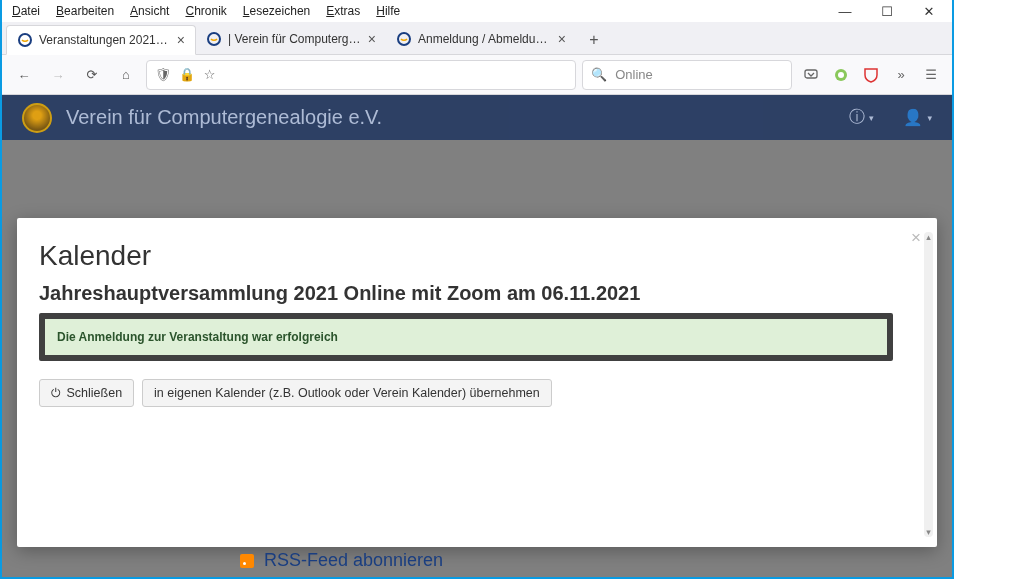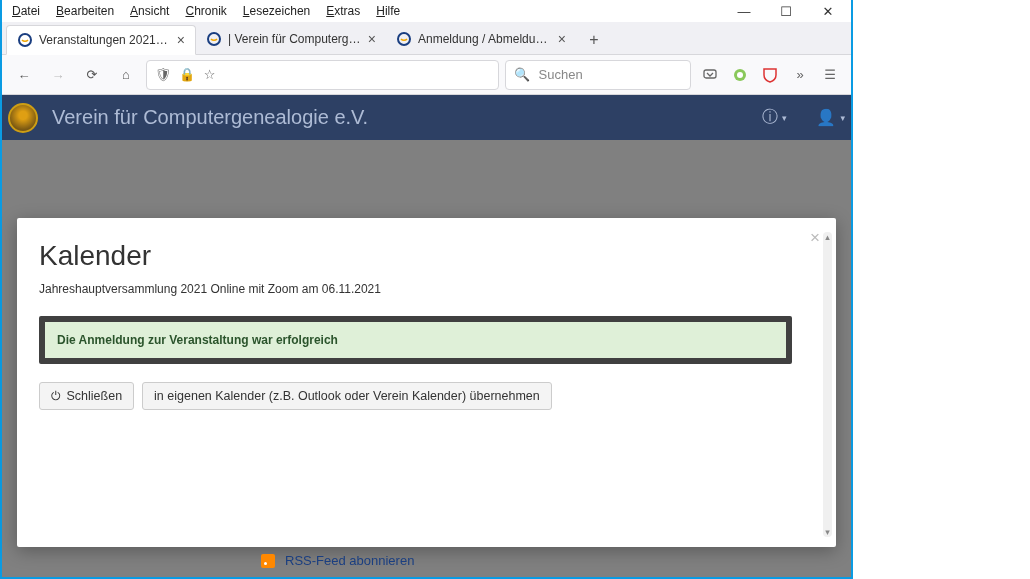--- a/index.html
+++ b/index.html
@@ -1,18 +1,18 @@
 <!DOCTYPE html>
 <html><head>
 <meta charset="utf-8">
 <style>
   * { box-sizing: border-box; margin: 0; padding: 0; }
   html, body { width: 1030px; height: 579px; font-family: "Segoe UI", Arial, sans-serif; font-size: 13px; background: #fff; overflow: hidden; }
   
-  .window { width: 853px; height: 579px; border: 2px solid #0a9be3; border-top: none; position: relative; background: #fef9c3; }
+  .window { width: 954px; height: 579px; border: 2px solid #0a9be3; border-top: none; position: relative; background: #fef9c3; }
   
   .menubar { height: 22px; display: flex; align-items: center; padding: 0 10px; background: #fff; font-size: 12px; color: #222; }
   .menubar .menu-item { margin-right: 16px; cursor: default; }
   .menubar .menu-item span.ul { text-decoration: underline; }
   .menubar .spacer { flex: 1; }
   .win-controls { display: flex; align-items: center; gap: 28px; padding-right: 6px; }
   .win-controls span { font-size: 13px; color: #333; width: 14px; text-align: center; }
   
   .tabstrip { height: 33px; background: #f0f0f4; display: flex; align-items: flex-end; border-bottom: 1px solid #d7d7db; padding-left: 4px; }
   .tab { height: 30px; display: flex; align-items: center; padding: 0 10px; font-size: 12px; color: #333; max-width: 190px; border-radius: 4px 4px 0 0; position: relative; cursor: default; }
@@ -29,39 +29,39 @@
   .urlbar { flex: 2; height: 30px; border: 1px solid #d7d7db; border-radius: 4px; background: #fff; display: flex; align-items: center; padding: 0 8px; gap: 8px; }
   .urlbar .lock, .urlbar .shield { color: #666; font-size: 13px; }
   .urlbar .urltext { flex: 1; color: #777; font-size: 13px; white-space: nowrap; overflow: hidden; }
   .urlbar .urltext .host { color: #222; }
   .urlbar .star { color: #666; }
   .searchbar { flex: 1; height: 30px; border: 1px solid #d7d7db; border-radius: 4px; background: #fff; display: flex; align-items: center; padding: 0 8px; gap: 8px; color: #888; font-size: 13px; max-width: 210px; }
   .tool-icons { display: flex; align-items: center; gap: 12px; padding: 0 4px; }
   .tool-icons span { width: 18px; height: 18px; display: flex; align-items: center; justify-content: center; color: #666; }
   
   .page-bg { position: absolute; top: 95px; left: 0; right: 0; bottom: 0; background: #808080; }
-  .page-header { height: 45px; background: #1f3560; display: flex; align-items: center; padding: 0 6px; color: #b6c6e4; gap: 14px; opacity: 0.85; }
+  .page-header { height: 45px; background: #1f3560; display: flex; align-items: center; padding: 0 20px; color: #b6c6e4; gap: 14px; opacity: 0.85; }
   .page-header .logo { width: 30px; height: 30px; border-radius: 50%; background: radial-gradient(circle at 50% 40%, #f0a500 20%, #7a5200 70%); border: 2px solid #dca400; }
   .page-header .site-title { font-size: 20px; color: #b6c6e4; }
   .page-header .right-icons { margin-left: auto; display: flex; gap: 30px; font-size: 16px; color: #b6c6e4; }
   .page-header .right-icons .icongrp { display: flex; align-items: center; gap: 4px; }
   
   .modal { position: absolute; left: 15px; right: 15px; top: 123px; bottom: 30px; background: #fff; border-radius: 2px; box-shadow: 0 4px 18px rgba(0,0,0,0.3); overflow: hidden; }
   .modal-inner { padding: 22px 22px 0 22px; height: 100%; position: relative; }
   .modal .close-x { position: absolute; top: 10px; right: 16px; font-size: 17px; color: #bbb; cursor: pointer; }
   .modal .scroll { position: absolute; top: 14px; right: 4px; bottom: 10px; width: 9px; background: #f0f0f0; border-radius: 4px; display: flex; flex-direction: column; align-items: center; justify-content: space-between; }
   .modal .scroll .arrow { font-size: 9px; color: #888; }
   .modal h1 { font-size: 28px; font-weight: 500; color: #333; margin-bottom: 10px; }
-  .modal h2 { font-size: 12px; font-weight: 400; color: #333; margin-bottom: 20px; }
+  .modal h2 { font-size: 20px; font-weight: 700; color: #333; margin-bottom: 8px; }
   .alert-success { background: #dff0d8; border: 6px solid #404040; color: #2b542c; padding: 11px 12px; font-size: 12px; font-weight: 600; border-radius: 2px; margin-bottom: 18px; width: calc(100% - 22px); }
   .btnrow { display: flex; gap: 8px; }
   .btn { background: #f4f4f4; border: 1px solid #ccc; border-radius: 3px; padding: 6px 11px; font-size: 12.5px; color: #333; display: flex; align-items: center; gap: 6px; cursor: default; }
   .btn .power { font-size: 12px; }
   
-  .footer-row { position: absolute; left: 238px; right: 12px; bottom: 6px; height: 21px; display: flex; align-items: center; gap: 10px; color: #336; font-size: 13px; margin-left: 21px; }
+  .footer-row { position: absolute; left: 238px; right: 12px; bottom: 6px; height: 21px; display: flex; align-items: center; gap: 10px; color: #336; font-size: 18px; }
   .footer-row .rss { width: 14px; height: 14px; background: #f80; border-radius: 2px; position: relative; }
   .footer-row .rss::after { content: ""; position: absolute; left: 3px; bottom: 3px; width: 3px; height: 3px; background: #fff; border-radius: 50%; }
   .footer-row a { color: #1a3e80; text-decoration: none; }
 </style>
 </head>
 <body>
 
 <div class="window">
 
   <div class="menubar">
@@ -119,21 +119,21 @@
     <div class="nav-btn disabled">→</div>
     <div class="nav-btn">⟳</div>
     <div class="nav-btn">⌂</div>
     <div class="urlbar">
       <span class="shield">🛡</span>
       <span class="lock">🔒</span>
       <span class="star">☆</span>
     </div>
     <div class="searchbar">
       <span>🔍</span>
-      <span>Suchen</span>
+      <span>Online</span>
     </div>
     <div class="tool-icons">
       <span>
           <svg width="16" height="16" viewBox="0 0 16 16">
             <rect x="2" y="3" width="12" height="8" rx="2" fill="none" stroke="#666" stroke-width="1.3"></rect>
             <path d="M5 6l3 3 3-3" fill="none" stroke="#666" stroke-width="1.3"></path>
           </svg>
         </span>
       <span>
           <svg width="16" height="16">

